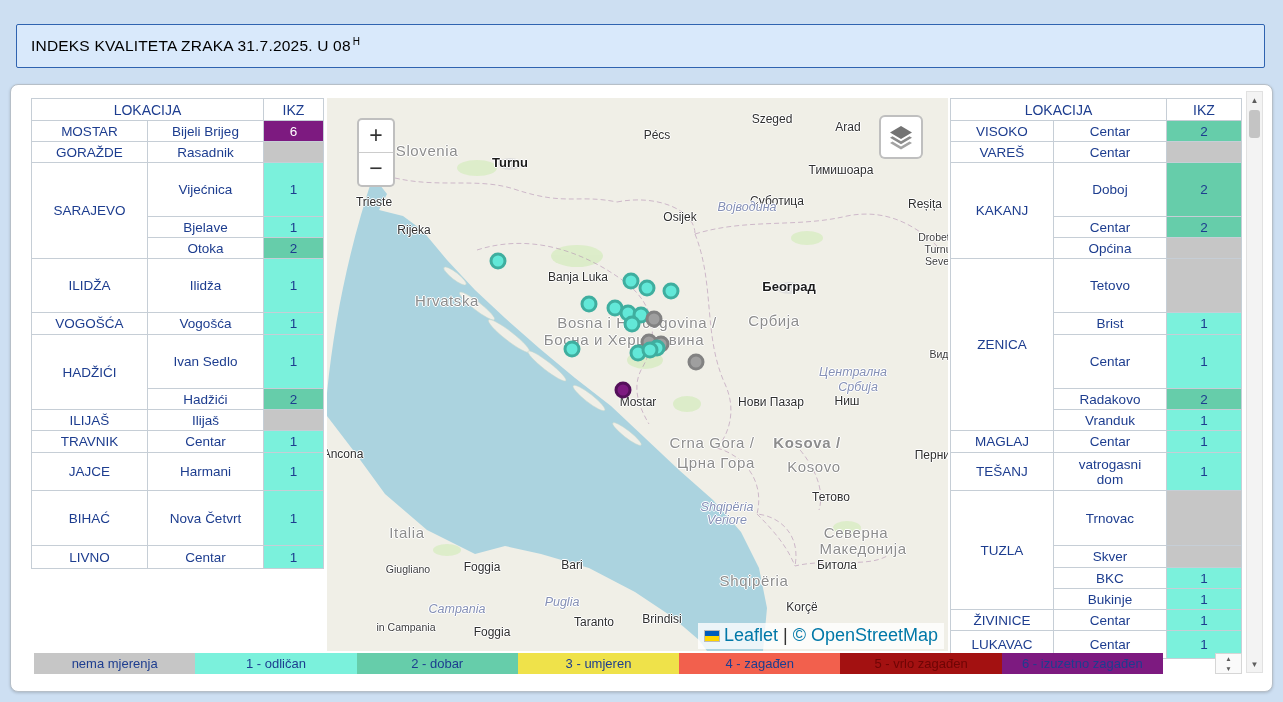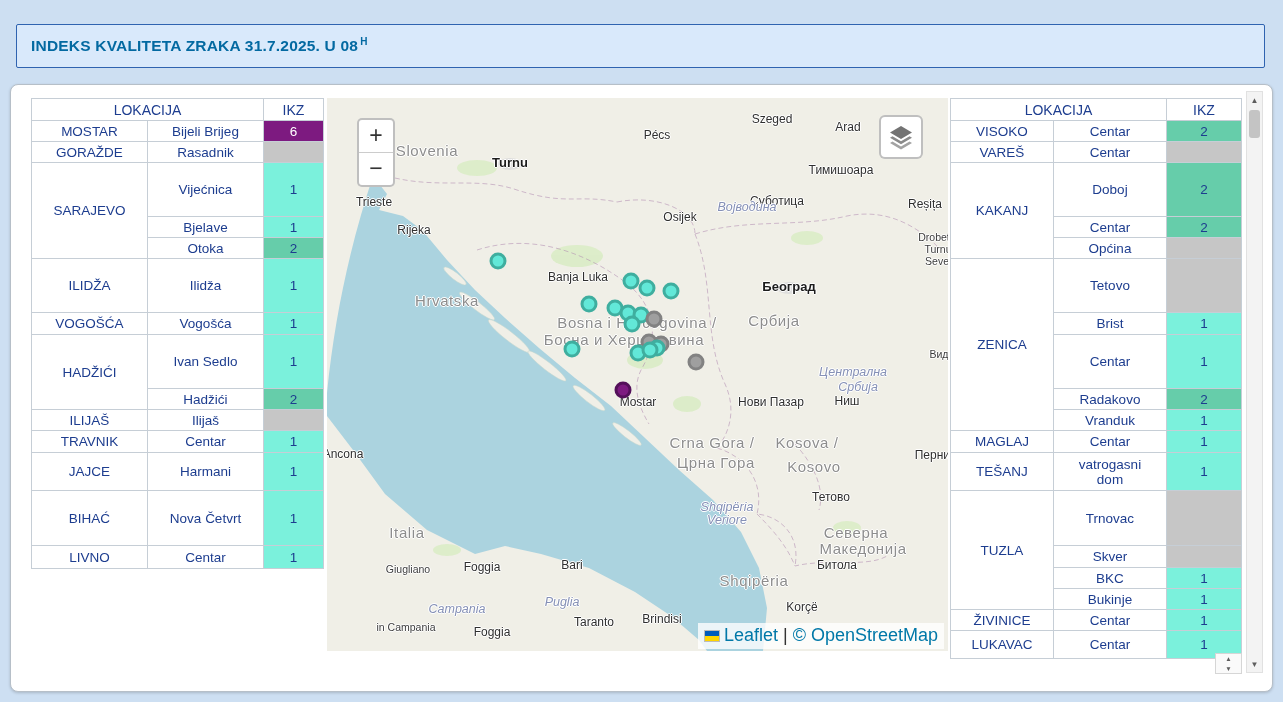--- a/index.html
+++ b/index.html
@@ -7,21 +7,21 @@
     width:1283px;height:702px;position:relative;overflow:hidden;
     background:#cddff2;
     font-family:"Liberation Sans",sans-serif;
   }
   
   .header-bar{
     position:absolute;left:16px;top:24px;width:1249px;height:44px;
     background:#d9e9fb;border:1px solid #2f63b0;box-sizing:border-box;
     display:flex;align-items:center;padding-left:14px;border-radius:2px;
   }
-  .header-bar .title{color:#0369a1;font-weight:bold;font-size:15.5px;letter-spacing:.2px}
+  .header-bar .title{color:#000000;font-weight:normal;font-size:15.5px;letter-spacing:.2px}
   .header-bar sup{font-size:10px;margin-left:2px}
   
   .panel{
     position:absolute;left:10px;top:84px;width:1263px;height:608px;
     background:#ffffff;border:1px solid #b6bfc8;border-radius:8px;
     box-shadow:0 1px 3px rgba(0,0,0,.18);box-sizing:border-box;
   }
   
   table.ikz-table{
     border-collapse:collapse;table-layout:fixed;position:absolute;
@@ -266,21 +266,21 @@
         <span class="ml ml-c" style="left: 297px; top: 241px;">Босна и Херцеговина</span>
         <span class="ml ml-c" style="left: 447px; top: 222px;">Србија</span>
         <span class="ml ml-r" style="left: 526px; top: 274px;">Централна</span>
         <span class="ml ml-r" style="left: 531px; top: 289px;">Србија</span>
         <span class="ml ml-s" style="left: 612px; top: 256px;">Вид</span>
         <span class="ml ml-t" style="left: 311px; top: 304px;">Mostar</span>
         <span class="ml ml-t" style="left: 444px; top: 304px;">Нови Пазар</span>
         <span class="ml ml-t" style="left: 520px; top: 303px;">Ниш</span>
         <span class="ml ml-c" style="left: 385px; top: 344px;">Crna Gora /</span>
         <span class="ml ml-c" style="left: 389px; top: 364px;">Црна Гора</span>
-        <span class="ml ml-c" style="left: 480px; top: 344px;">Kosova /</span>
+        <span class="ml ml-c" style="left: 480px; top: 344px; font-weight: bold;">Kosova /</span>
         <span class="ml ml-c" style="left: 487px; top: 368px;">Kosovo</span>
         <span class="ml ml-t" style="left: 596px; top: 357px; margin-left: 12px;">Перник</span>
         <span class="ml ml-r" style="left: 400px; top: 409px;">Shqipëria</span>
         <span class="ml ml-r" style="left: 400px; top: 422px;">Veriore</span>
         <span class="ml ml-t" style="left: 504px; top: 399px;">Тетово</span>
         <span class="ml ml-c" style="left: 529px; top: 434px;">Северна</span>
         <span class="ml ml-c" style="left: 536px; top: 450px;">Македонија</span>
         <span class="ml ml-t" style="left: 510px; top: 467px;">Битола</span>
         <span class="ml ml-c" style="left: 427px; top: 482px;">Shqipëria</span>
         <span class="ml ml-t" style="left: 475px; top: 509px;">Korçë</span>
@@ -428,20 +428,29 @@
           <td class="ikz lv-1">1</td>
         </tr>
         <tr style="height: 28px;">
           <td class="city" rowspan="1">LUKAVAC</td>
           <td class="station">Centar</td>
           <td class="ikz lv-1">1</td>
         </tr>
       </tbody>
   </table>
 
+  <div class="legend" id="legend">
+      <div class="legend-item" style="background: rgb(198, 198, 198); color: rgb(29, 61, 143);">nema mjerenja</div>
+      <div class="legend-item" style="background: rgb(123, 241, 220); color: rgb(29, 61, 143);">1 - odličan</div>
+      <div class="legend-item" style="background: rgb(102, 205, 170); color: rgb(29, 61, 143);">2 - dobar</div>
+      <div class="legend-item" style="background: rgb(239, 226, 74); color: rgb(29, 61, 143);">3 - umjeren</div>
+      <div class="legend-item" style="background: rgb(242, 96, 77); color: rgb(29, 61, 143);">4 - zagađen</div>
+      <div class="legend-item" style="background: rgb(163, 17, 17); color: rgb(110, 5, 5);">5 - vrlo zagađen</div>
+      <div class="legend-item" style="background: rgb(125, 26, 128); color: rgb(29, 61, 143);">6 - izuzetno zagađen</div>
+    </div>
 
   <div class="mini-spinner">
     <div class="sp-half">▲</div>
     <div class="sp-half">▼</div>
   </div>
 
   <div class="vscroll">
     <div class="sb-btn">▲</div>
     <div class="sb-track">
       <div class="sb-thumb"></div>

